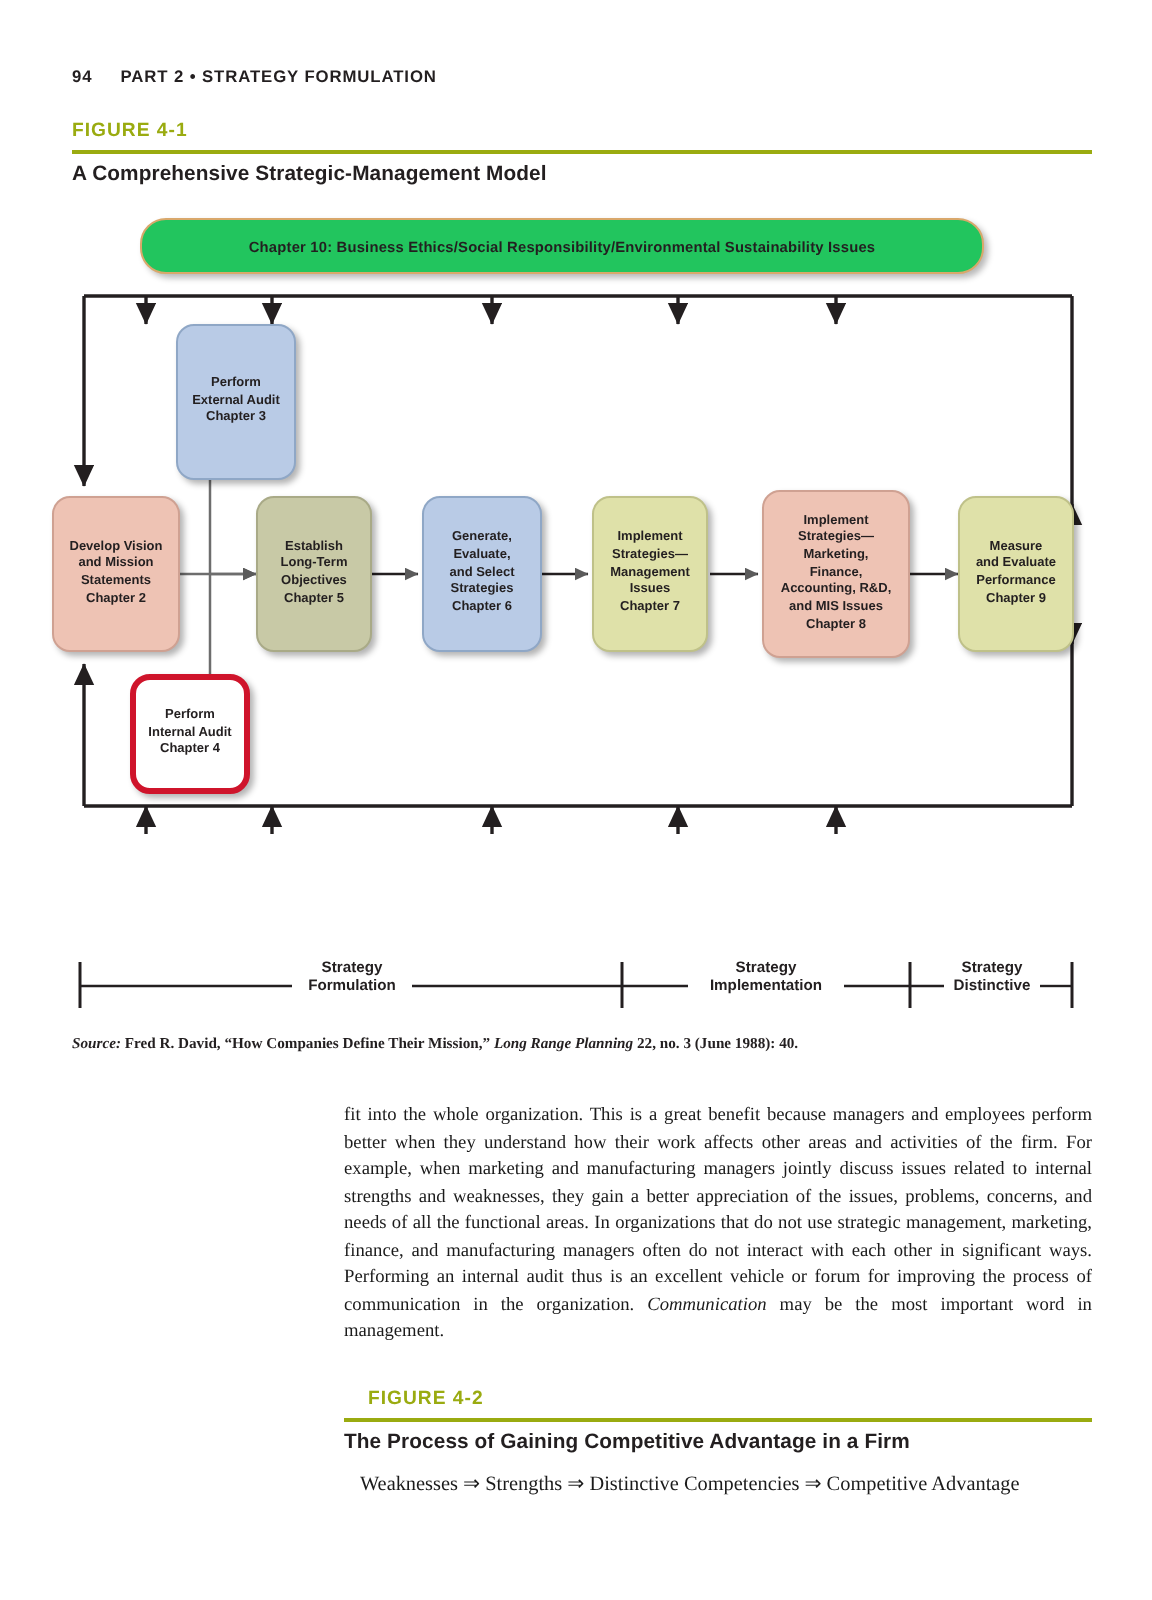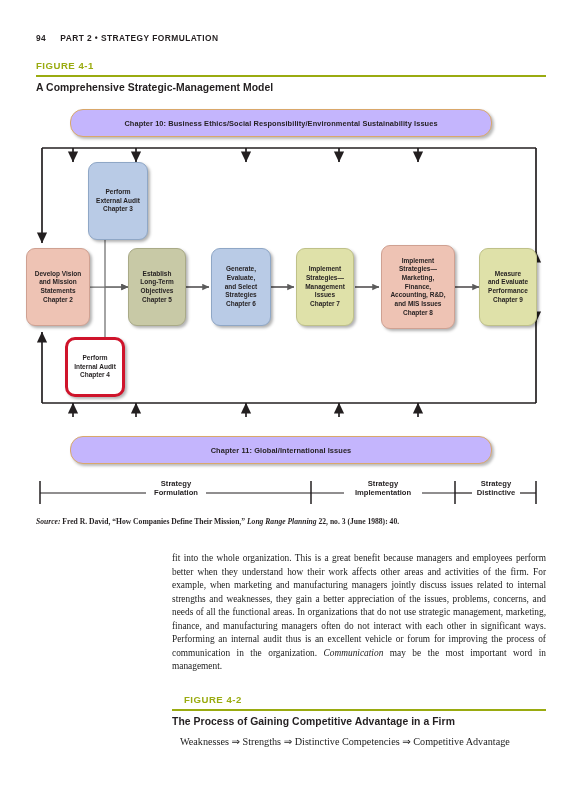--- a/index.html
+++ b/index.html
@@ -21,21 +21,21 @@
     color:#9aab10;}
   .fig-rule{position:absolute;height:1.6px;background:#9aab10;}
   .fig-title{position:absolute;font-size:10.4px;font-weight:800;color:#231f20;letter-spacing:.05px;}
 
   
   #diagram{position:absolute;left:0;top:100px;width:576px;height:420px;}
   #diagram svg{display:block;}
 
   .banner{
     position:absolute;border:1px solid #d9a86b;border-radius:13px;
-    background:#c4b5fd;box-shadow:2px 2px 3px rgba(0,0,0,.28);
+    background:#22c55e;box-shadow:2px 2px 3px rgba(0,0,0,.28);
     display:flex;align-items:center;justify-content:center;
     font-size:7.4px;font-weight:700;color:#231f20;letter-spacing:.1px;text-align:center;
   }
   .node{
     position:absolute;border-radius:9px;
     display:flex;align-items:center;justify-content:center;text-align:center;
     font-size:6.5px;font-weight:700;line-height:1.33;color:#231f20;
     box-shadow:2px 2px 3px rgba(0,0,0,.3);
     padding:2px;box-sizing:border-box;
   }
@@ -160,23 +160,20 @@
     </div>
 
     <div class="node pink" style="left:381px;top:145px;width:74px;height:84px;">
       <span>Implement<br>Strategies—<br>Marketing,<br>Finance,<br>Accounting, R&amp;D,<br>and MIS Issues<br>Chapter 8</span>
     </div>
 
     <div class="node olive" style="left:479px;top:148px;width:58px;height:78px;">
       <span>Measure<br>and Evaluate<br>Performance<br>Chapter 9</span>
     </div>
 
-    <div class="banner" style="left:70px;top:336px;width:420px;height:26px;">
-      <span>Chapter 11:  Global/International Issues</span>
-    </div>
   </div>
 
   <div class="scalewrap">
     <svg width="576" height="34" viewBox="0 0 576 34">
 
       <path d="M40,5 L40,28" stroke="#231f20" stroke-width="1.5"></path>
       <path d="M311,5 L311,28" stroke="#231f20" stroke-width="1.5"></path>
       <path d="M455,5 L455,28" stroke="#231f20" stroke-width="1.5"></path>
       <path d="M536,5 L536,28" stroke="#231f20" stroke-width="1.5"></path>
 

